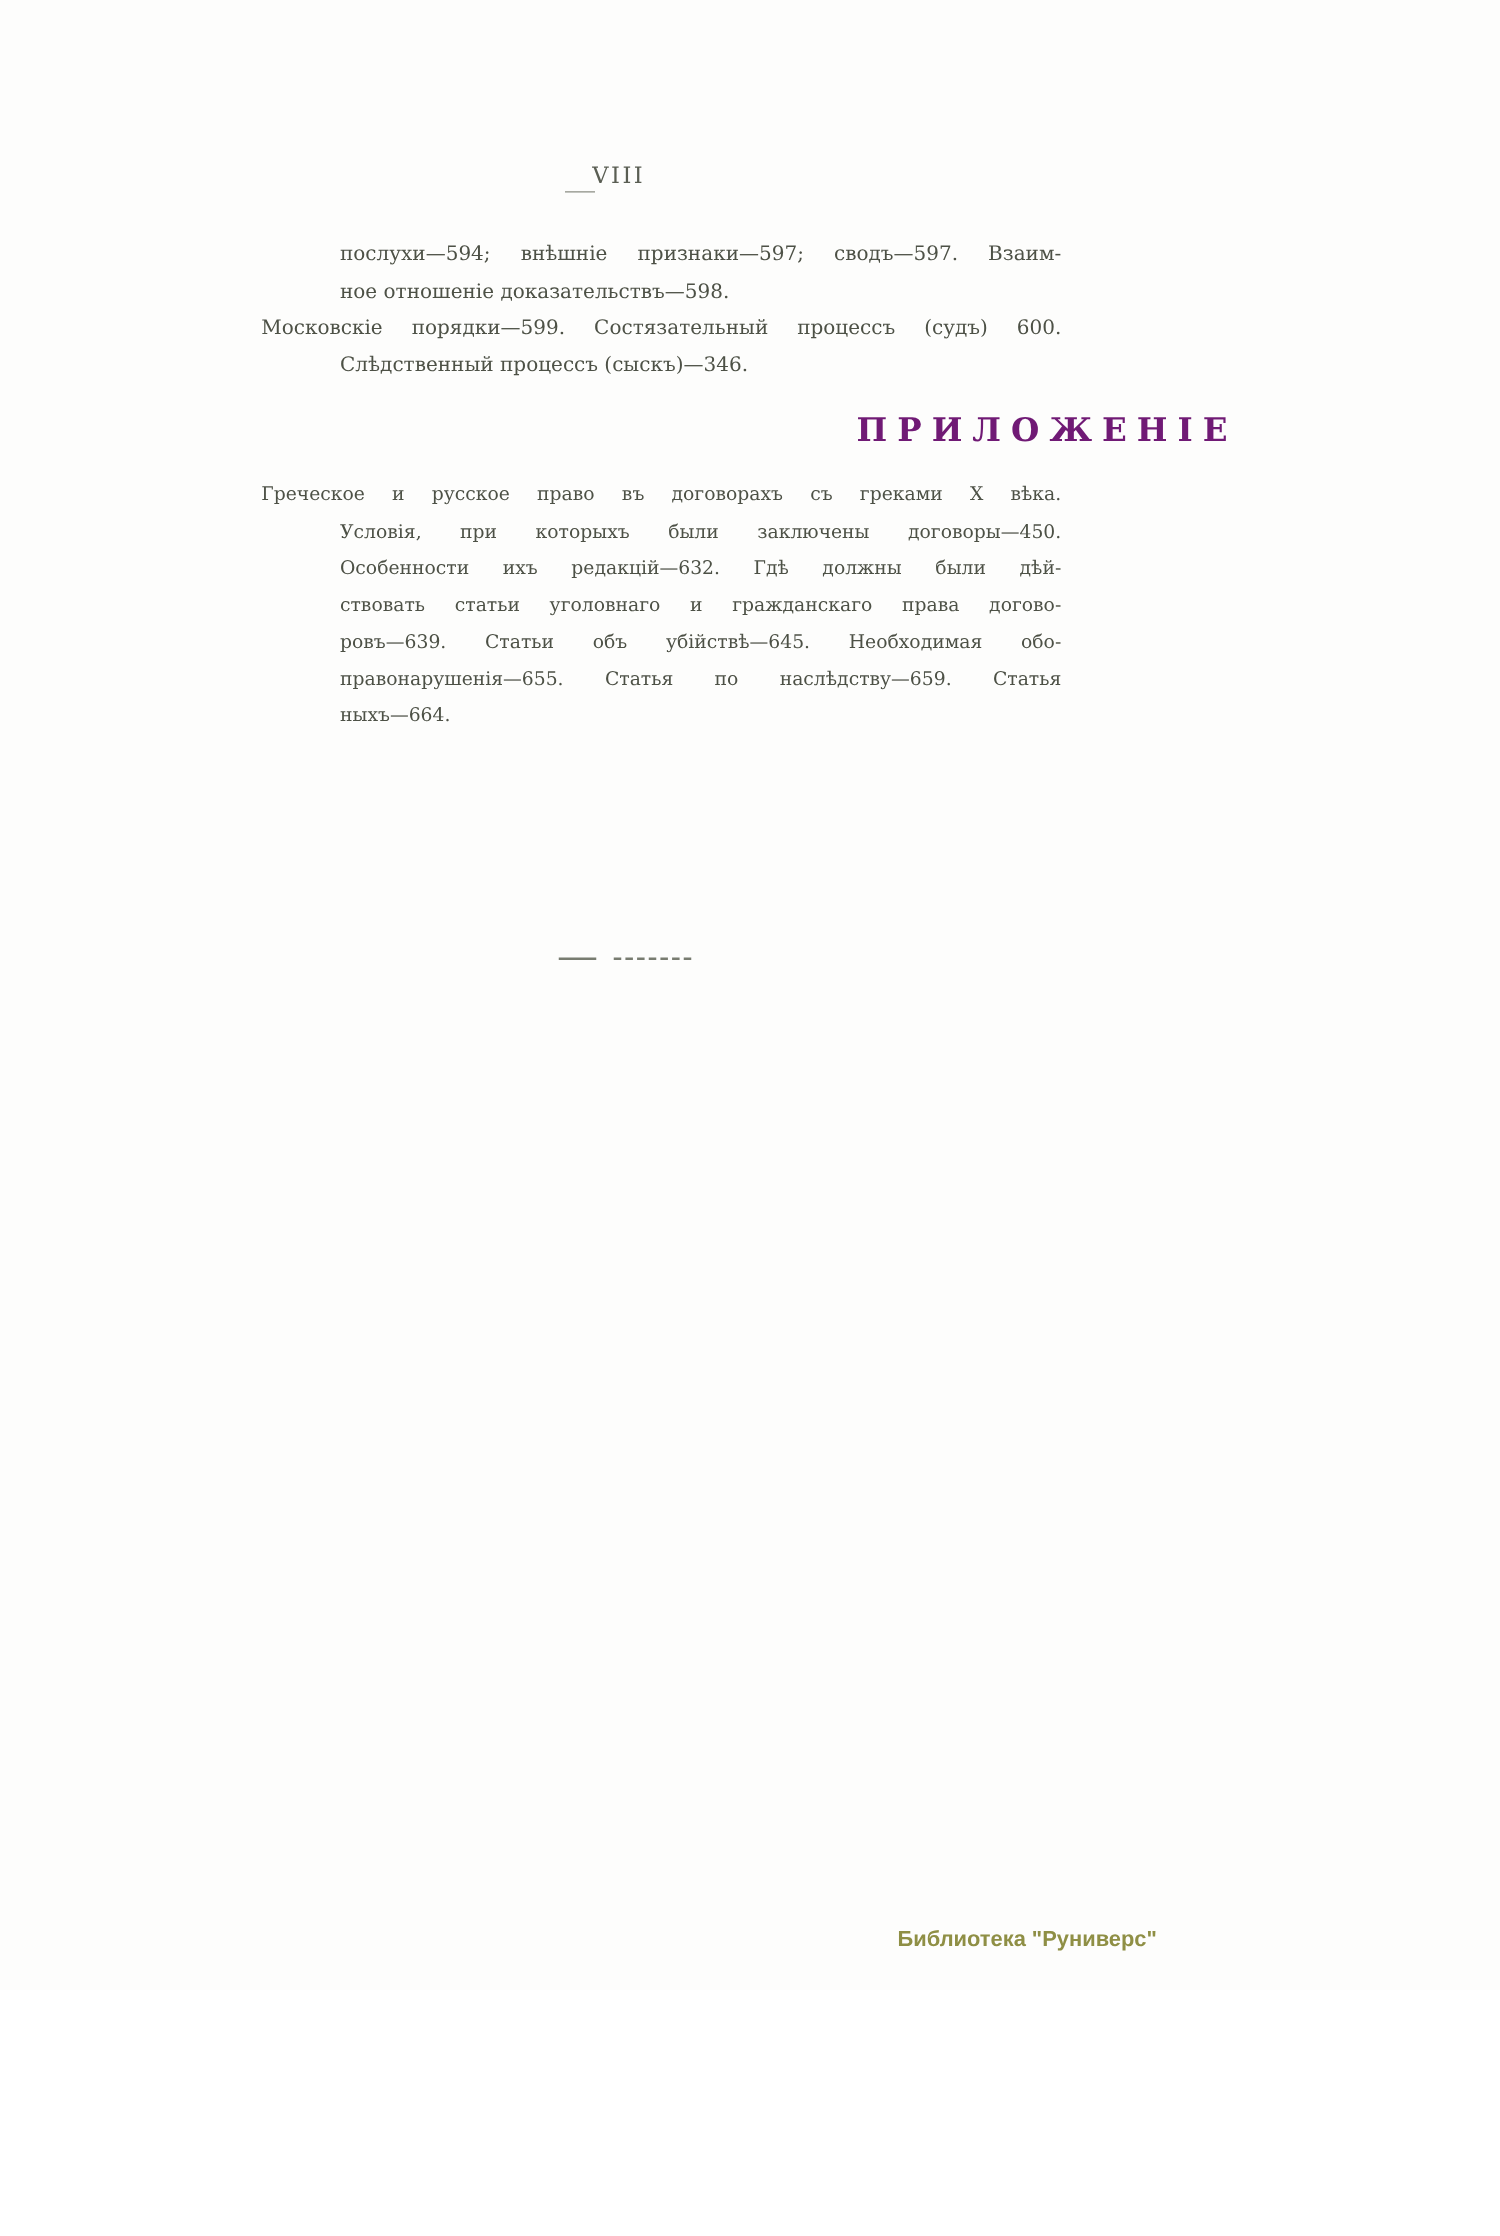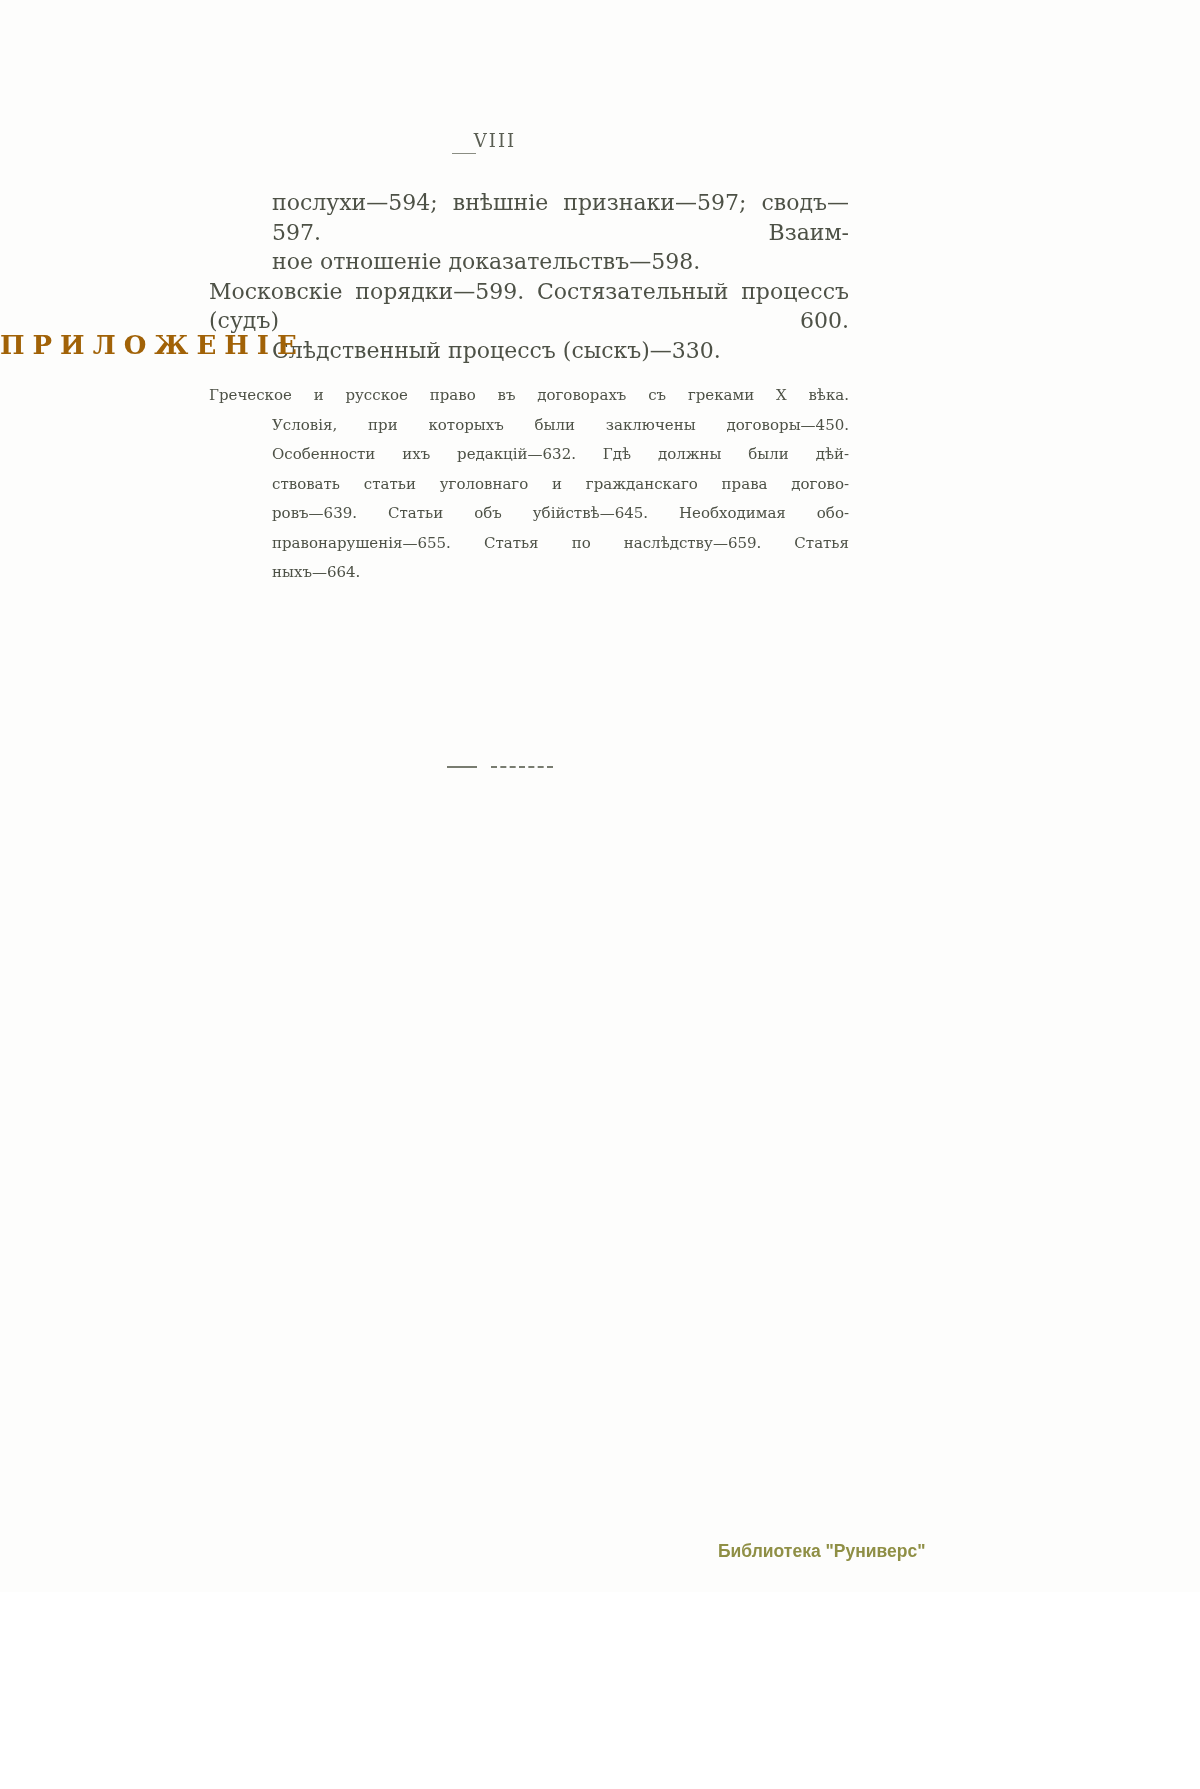--- a/index.html
+++ b/index.html
@@ -31,33 +31,33 @@
     top: 153px;
     left: 452px;
     width: 24px;
     border-top: 1.5px solid #8a8d83;
   }
   .toc-block {
     position: absolute;
     top: 188px;
     left: 209px;
     width: 640px;
-    font-size: 22px;
+    font-size: 16px;
     line-height: 29.5px;
   }
   .appendix-heading {
     position: absolute;
     top: 330px;
     left: 0;
     width: 990px;
-    text-align: left;
+    text-align: right;
     font-size: 26px;
     font-weight: bold;
     letter-spacing: 8px;
-    color: #a16207;
+    color: #701a75;
   }
   .appendix-block {
     position: absolute;
     top: 381px;
     left: 209px;
     width: 640px;
     font-size: 15px;
     line-height: 29.5px;
   }
   .line { display: block; }
@@ -104,21 +104,21 @@
 <div class="page">
 
   <div class="artifact-line"></div>
 
   <div class="page-number">VIII</div>
 
   <div class="toc-block">
     <span class="line ind fill">послухи—594; внѣшніе признаки—597; сводъ—597. Взаим-</span>
     <span class="line ind">ное отношеніе доказательствъ—598.</span>
     <span class="line fill">Московскіе порядки—599. Состязательный процессъ (судъ) 600.</span>
-    <span class="line ind">Слѣдственный процессъ (сыскъ)—330.</span>
+    <span class="line ind">Слѣдственный процессъ (сыскъ)—346.</span>
   </div>
 
   <div class="appendix-heading">ПРИЛОЖЕНІЕ</div>
 
   <div class="appendix-block">
     <span class="line fill">Греческое и русское право въ договорахъ съ греками X вѣка.</span>
     <span class="line ind fill">Условія, при которыхъ были заключены договоры—450.</span>
     <span class="line ind fill">Особенности ихъ редакцій—632. Гдѣ должны были дѣй-</span>
     <span class="line ind fill">ствовать статьи уголовнаго и гражданскаго права догово-</span>
     <span class="line ind fill">ровъ—639. Статьи объ убійствѣ—645. Необходимая обо-</span>

